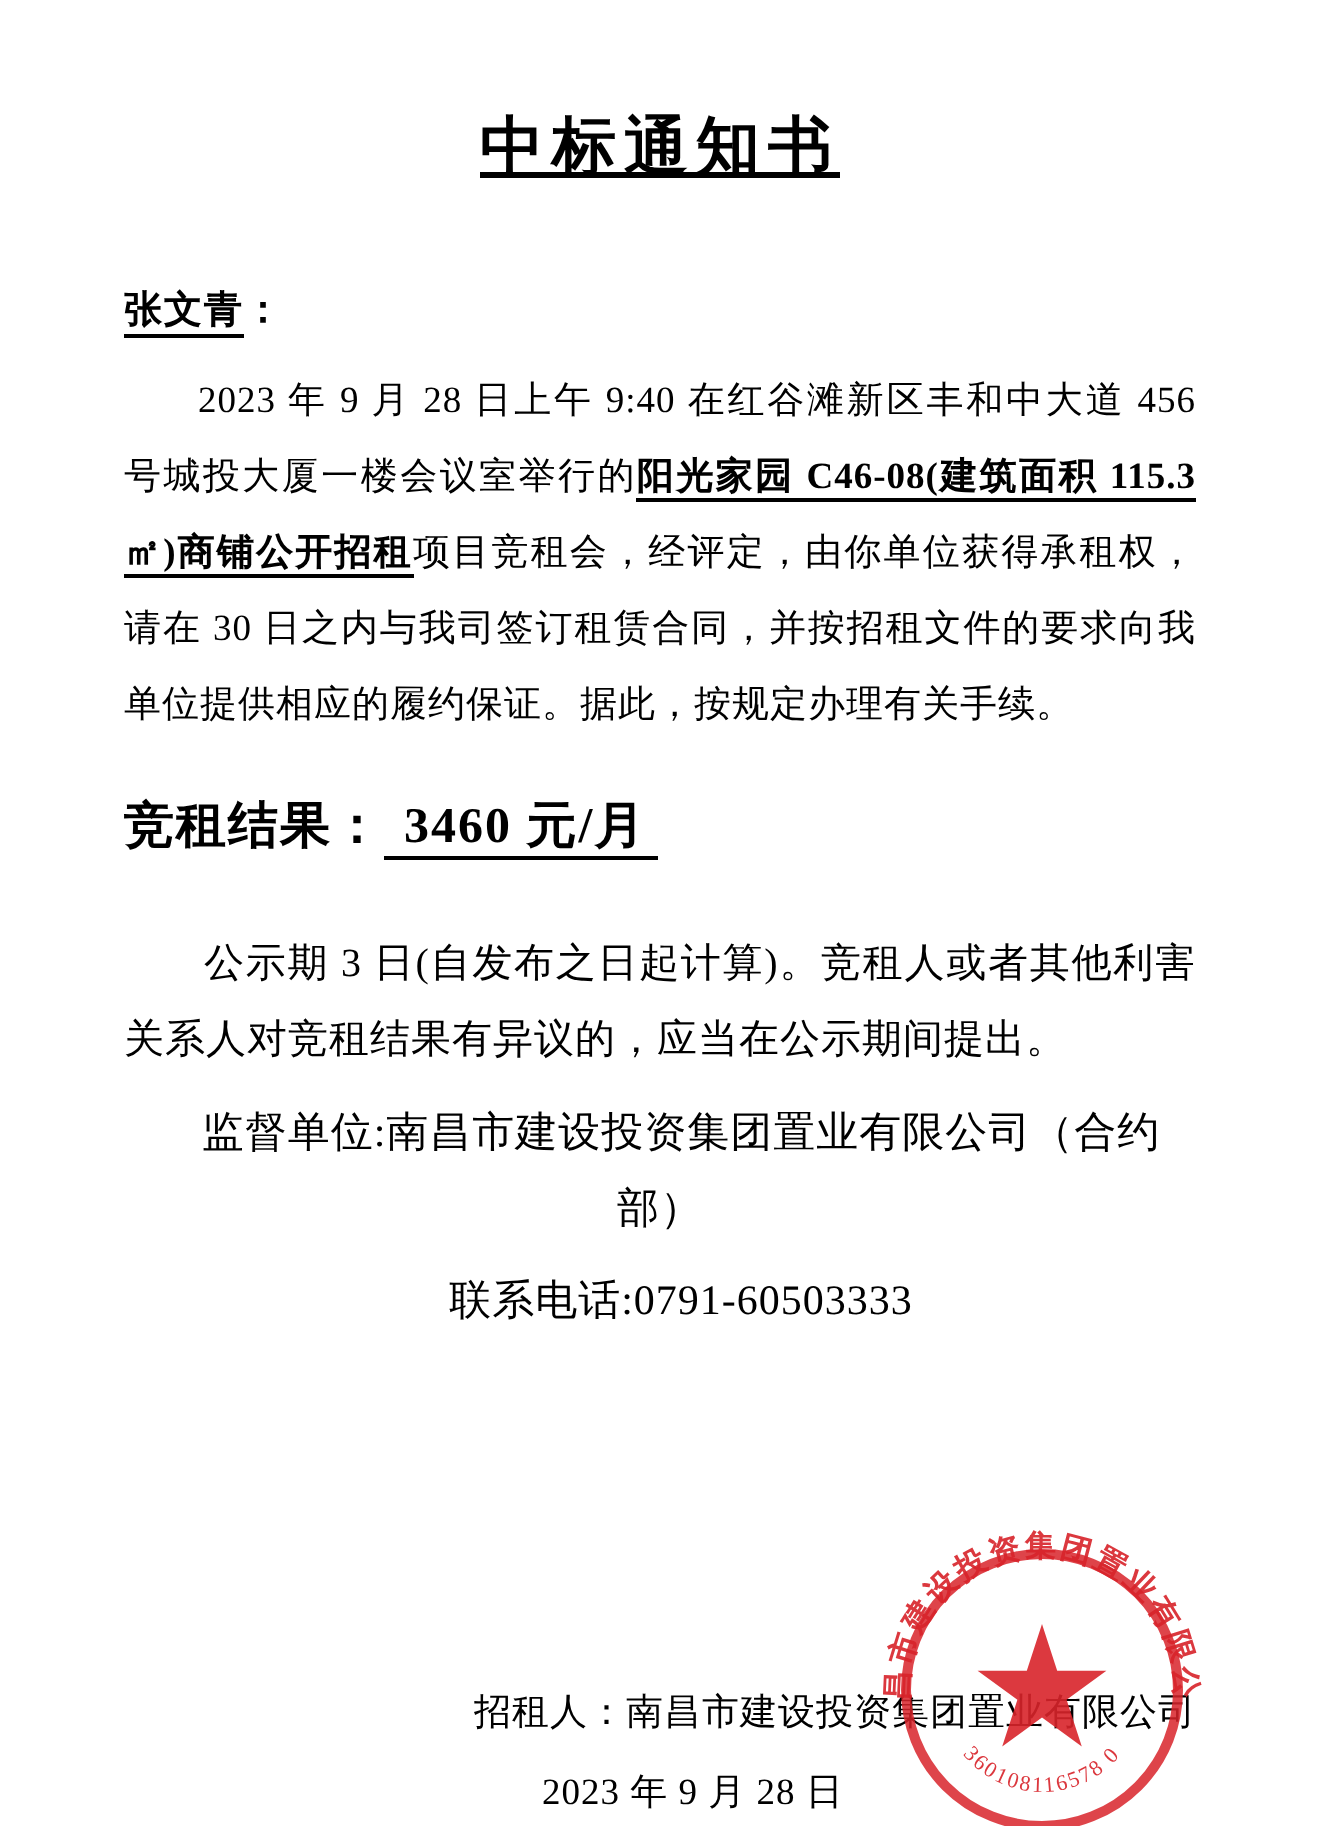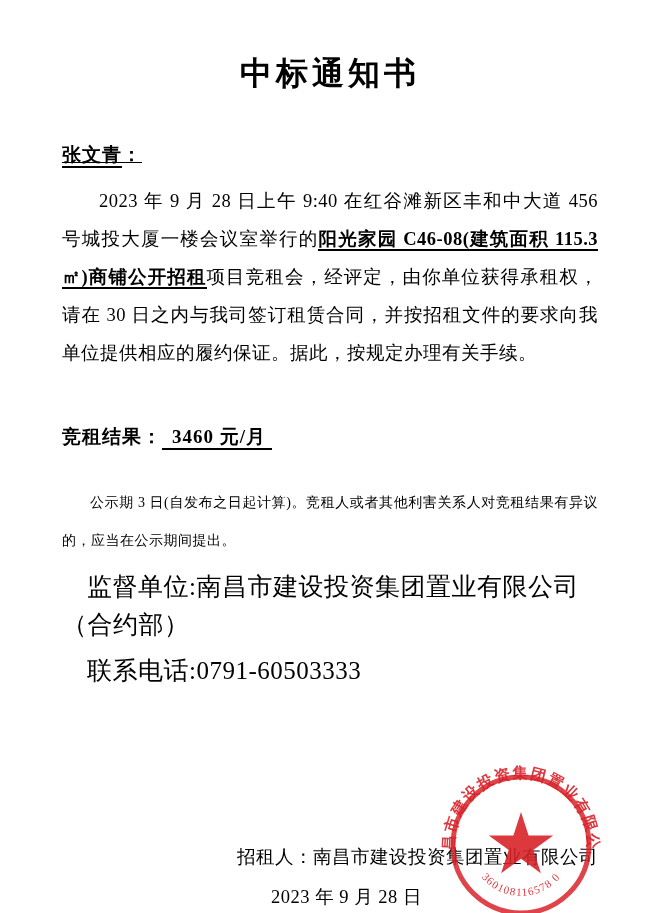--- a/index.html
+++ b/index.html
@@ -23,27 +23,27 @@
     padding: 0 62px;
   }
   .doc-title {
     text-align: center;
     font-size: 32px;
     font-weight: bold;
     letter-spacing: 4px;
     margin-top: 52px;
     margin-bottom: 0;
     font-family: "Liberation Serif", "DejaVu Serif", serif;
+    text-decoration: underline;
   }
   .recipient {
     margin-top: 46px;
     font-size: 19px;
     font-weight: bold;
     letter-spacing: 1px;
-    text-decoration: underline;
   }
   .recipient .name {
     border-bottom: 2px solid #000;
     padding-bottom: 1px;
   }
   .recipient .colon {
     font-weight: bold;
   }
   .body-para {
     margin-top: 14px;
@@ -51,44 +51,45 @@
     line-height: 38px;
     text-align: justify;
     text-indent: 2em;
     letter-spacing: 0.5px;
   }
   .emph {
     font-weight: bold;
     border-bottom: 2px solid #000;
   }
   .result-row {
-    margin-top: 52px;
-    font-size: 19px;
+    margin-top: 24px;
+    font-size: 25px;
     font-weight: bold;
     letter-spacing: 1px;
   }
   .result-value {
     border-bottom: 2px solid #000;
     padding: 0 6px 1px 10px;
     font-weight: bold;
   }
   .notice-para {
     margin-top: 34px;
-    font-size: 14px;
+    font-size: 20px;
     line-height: 38px;
     text-align: justify;
     text-indent: 2em;
     letter-spacing: 0.5px;
   }
   .contact-line {
     margin-top: 8px;
-    font-size: 25px;
+    font-size: 21px;
     line-height: 38px;
     text-indent: 1em;
     letter-spacing: 0.5px;
+    text-align: center;
   }
   .signature-block {
     position: absolute;
     right: 62px;
     bottom: 48px;
     text-align: left;
     font-size: 18.5px;
     line-height: 40px;
     letter-spacing: 0.5px;
   }

